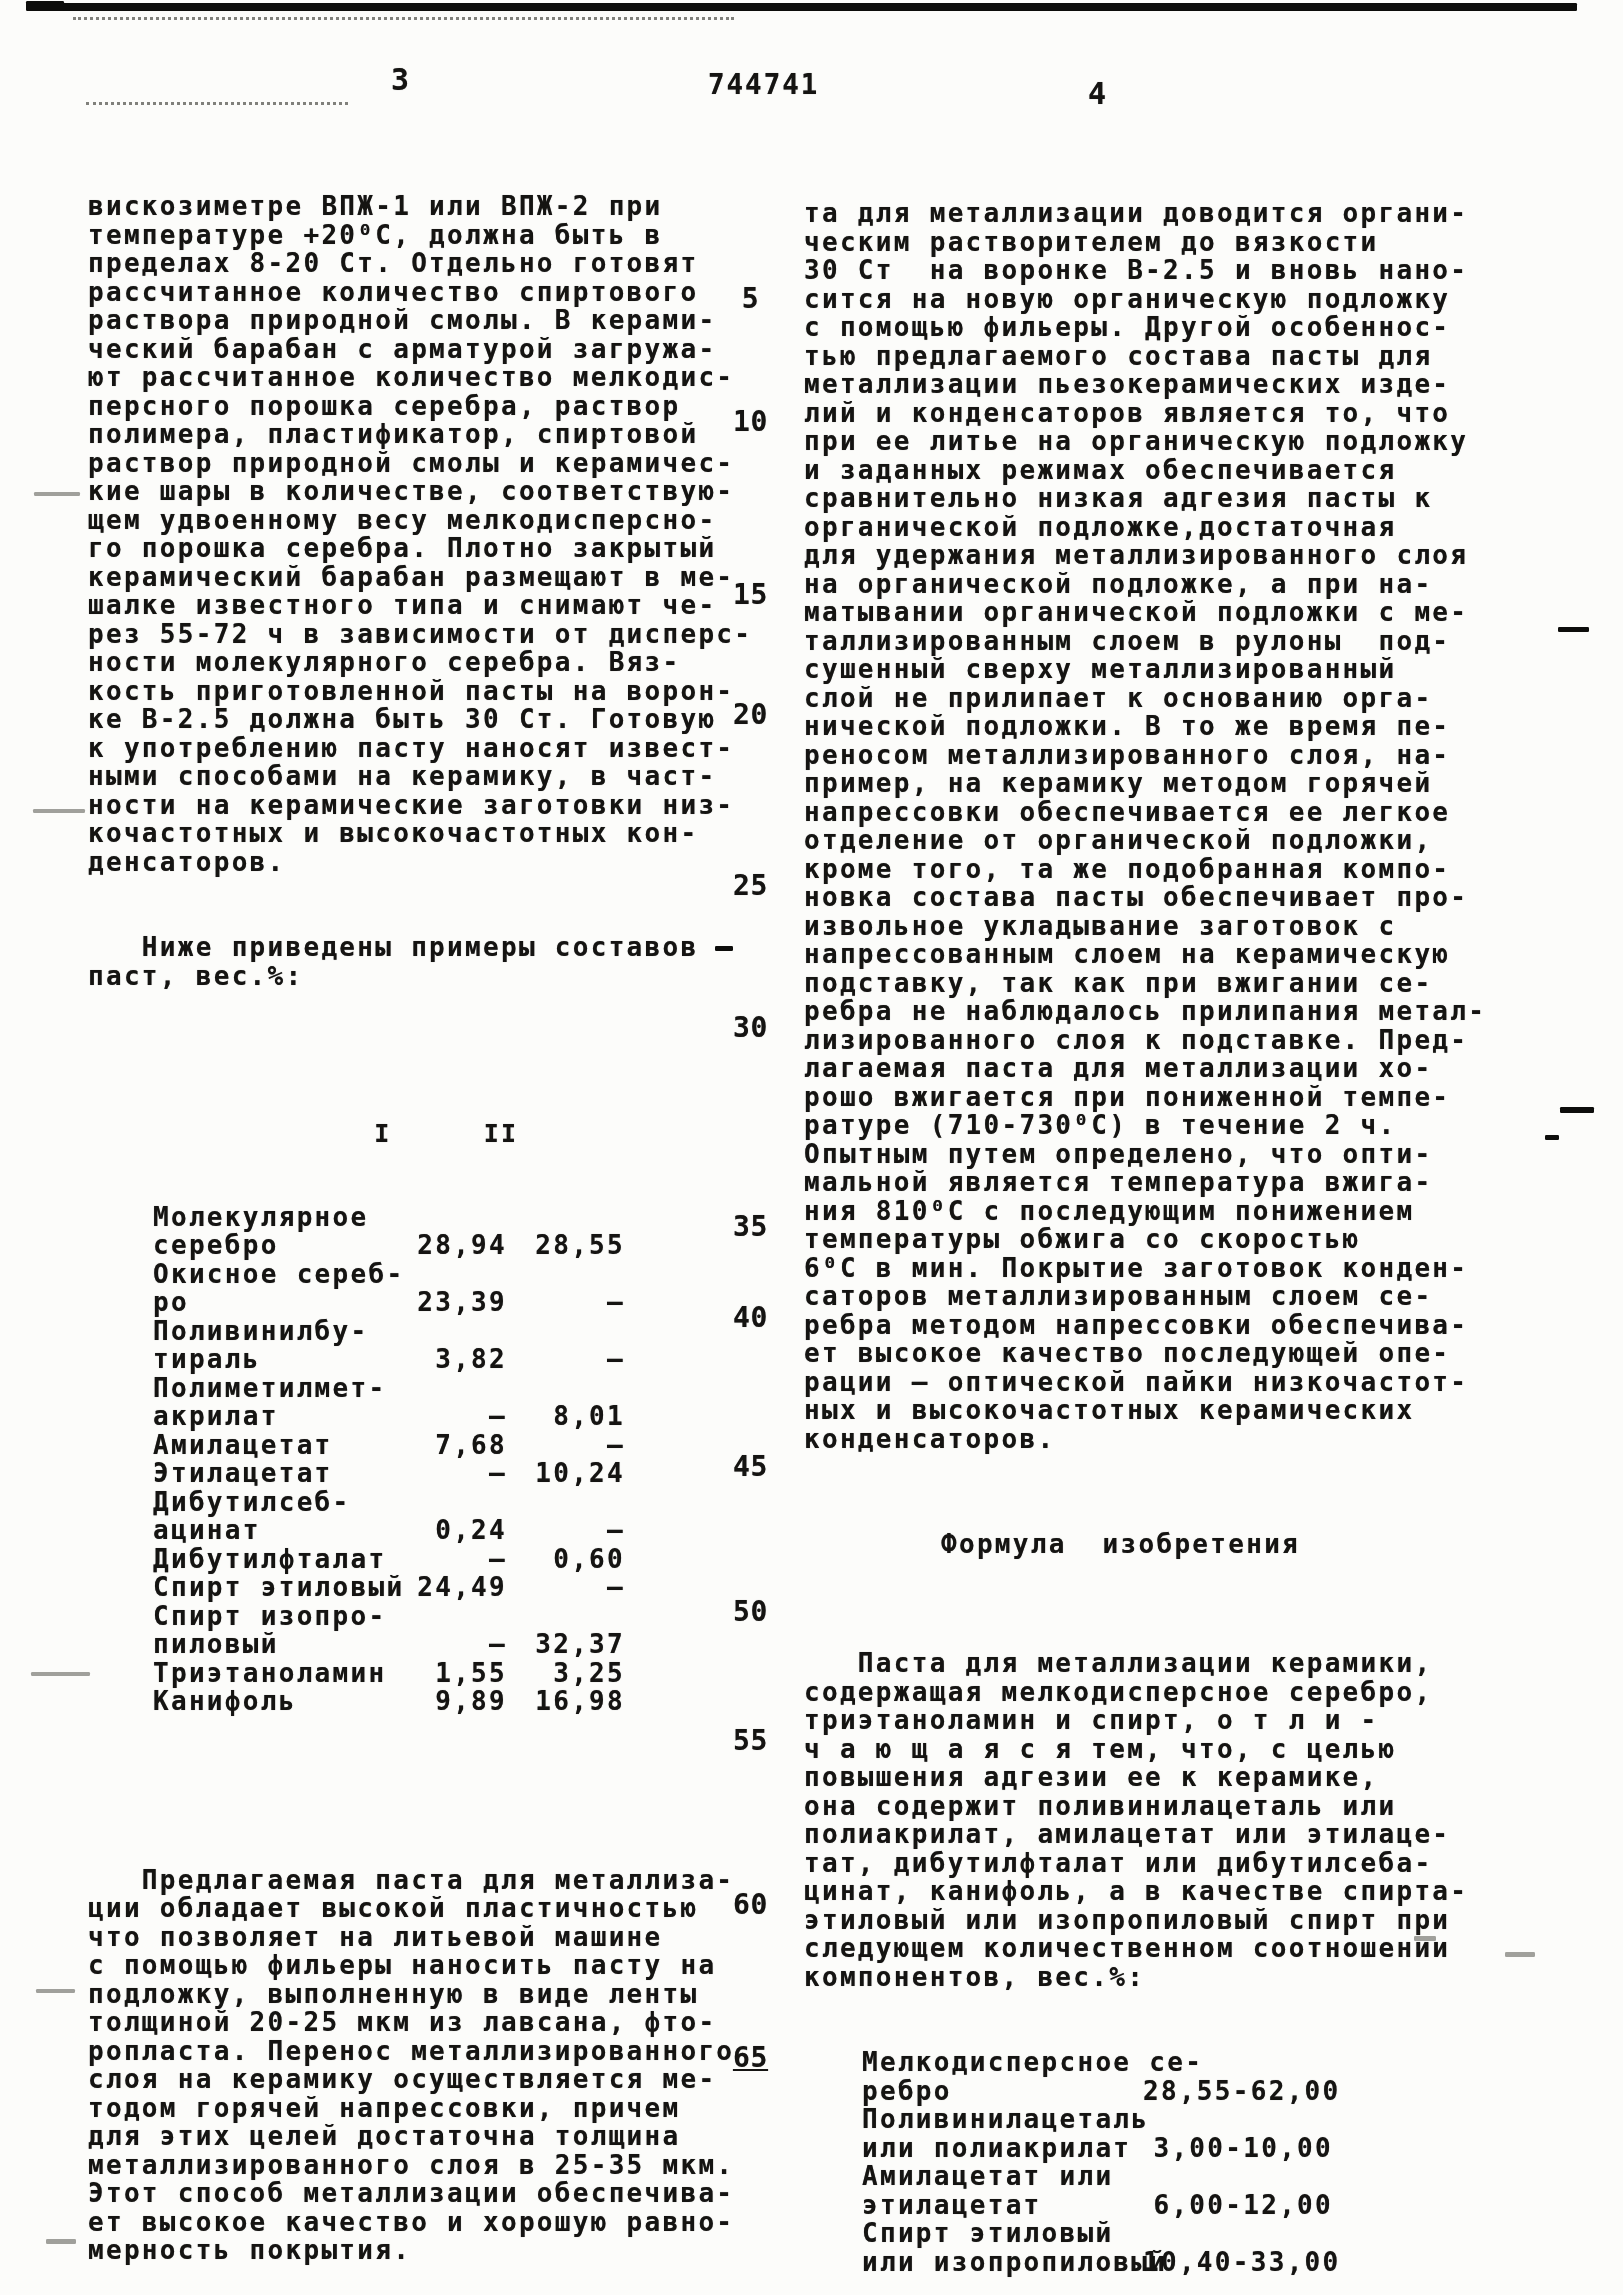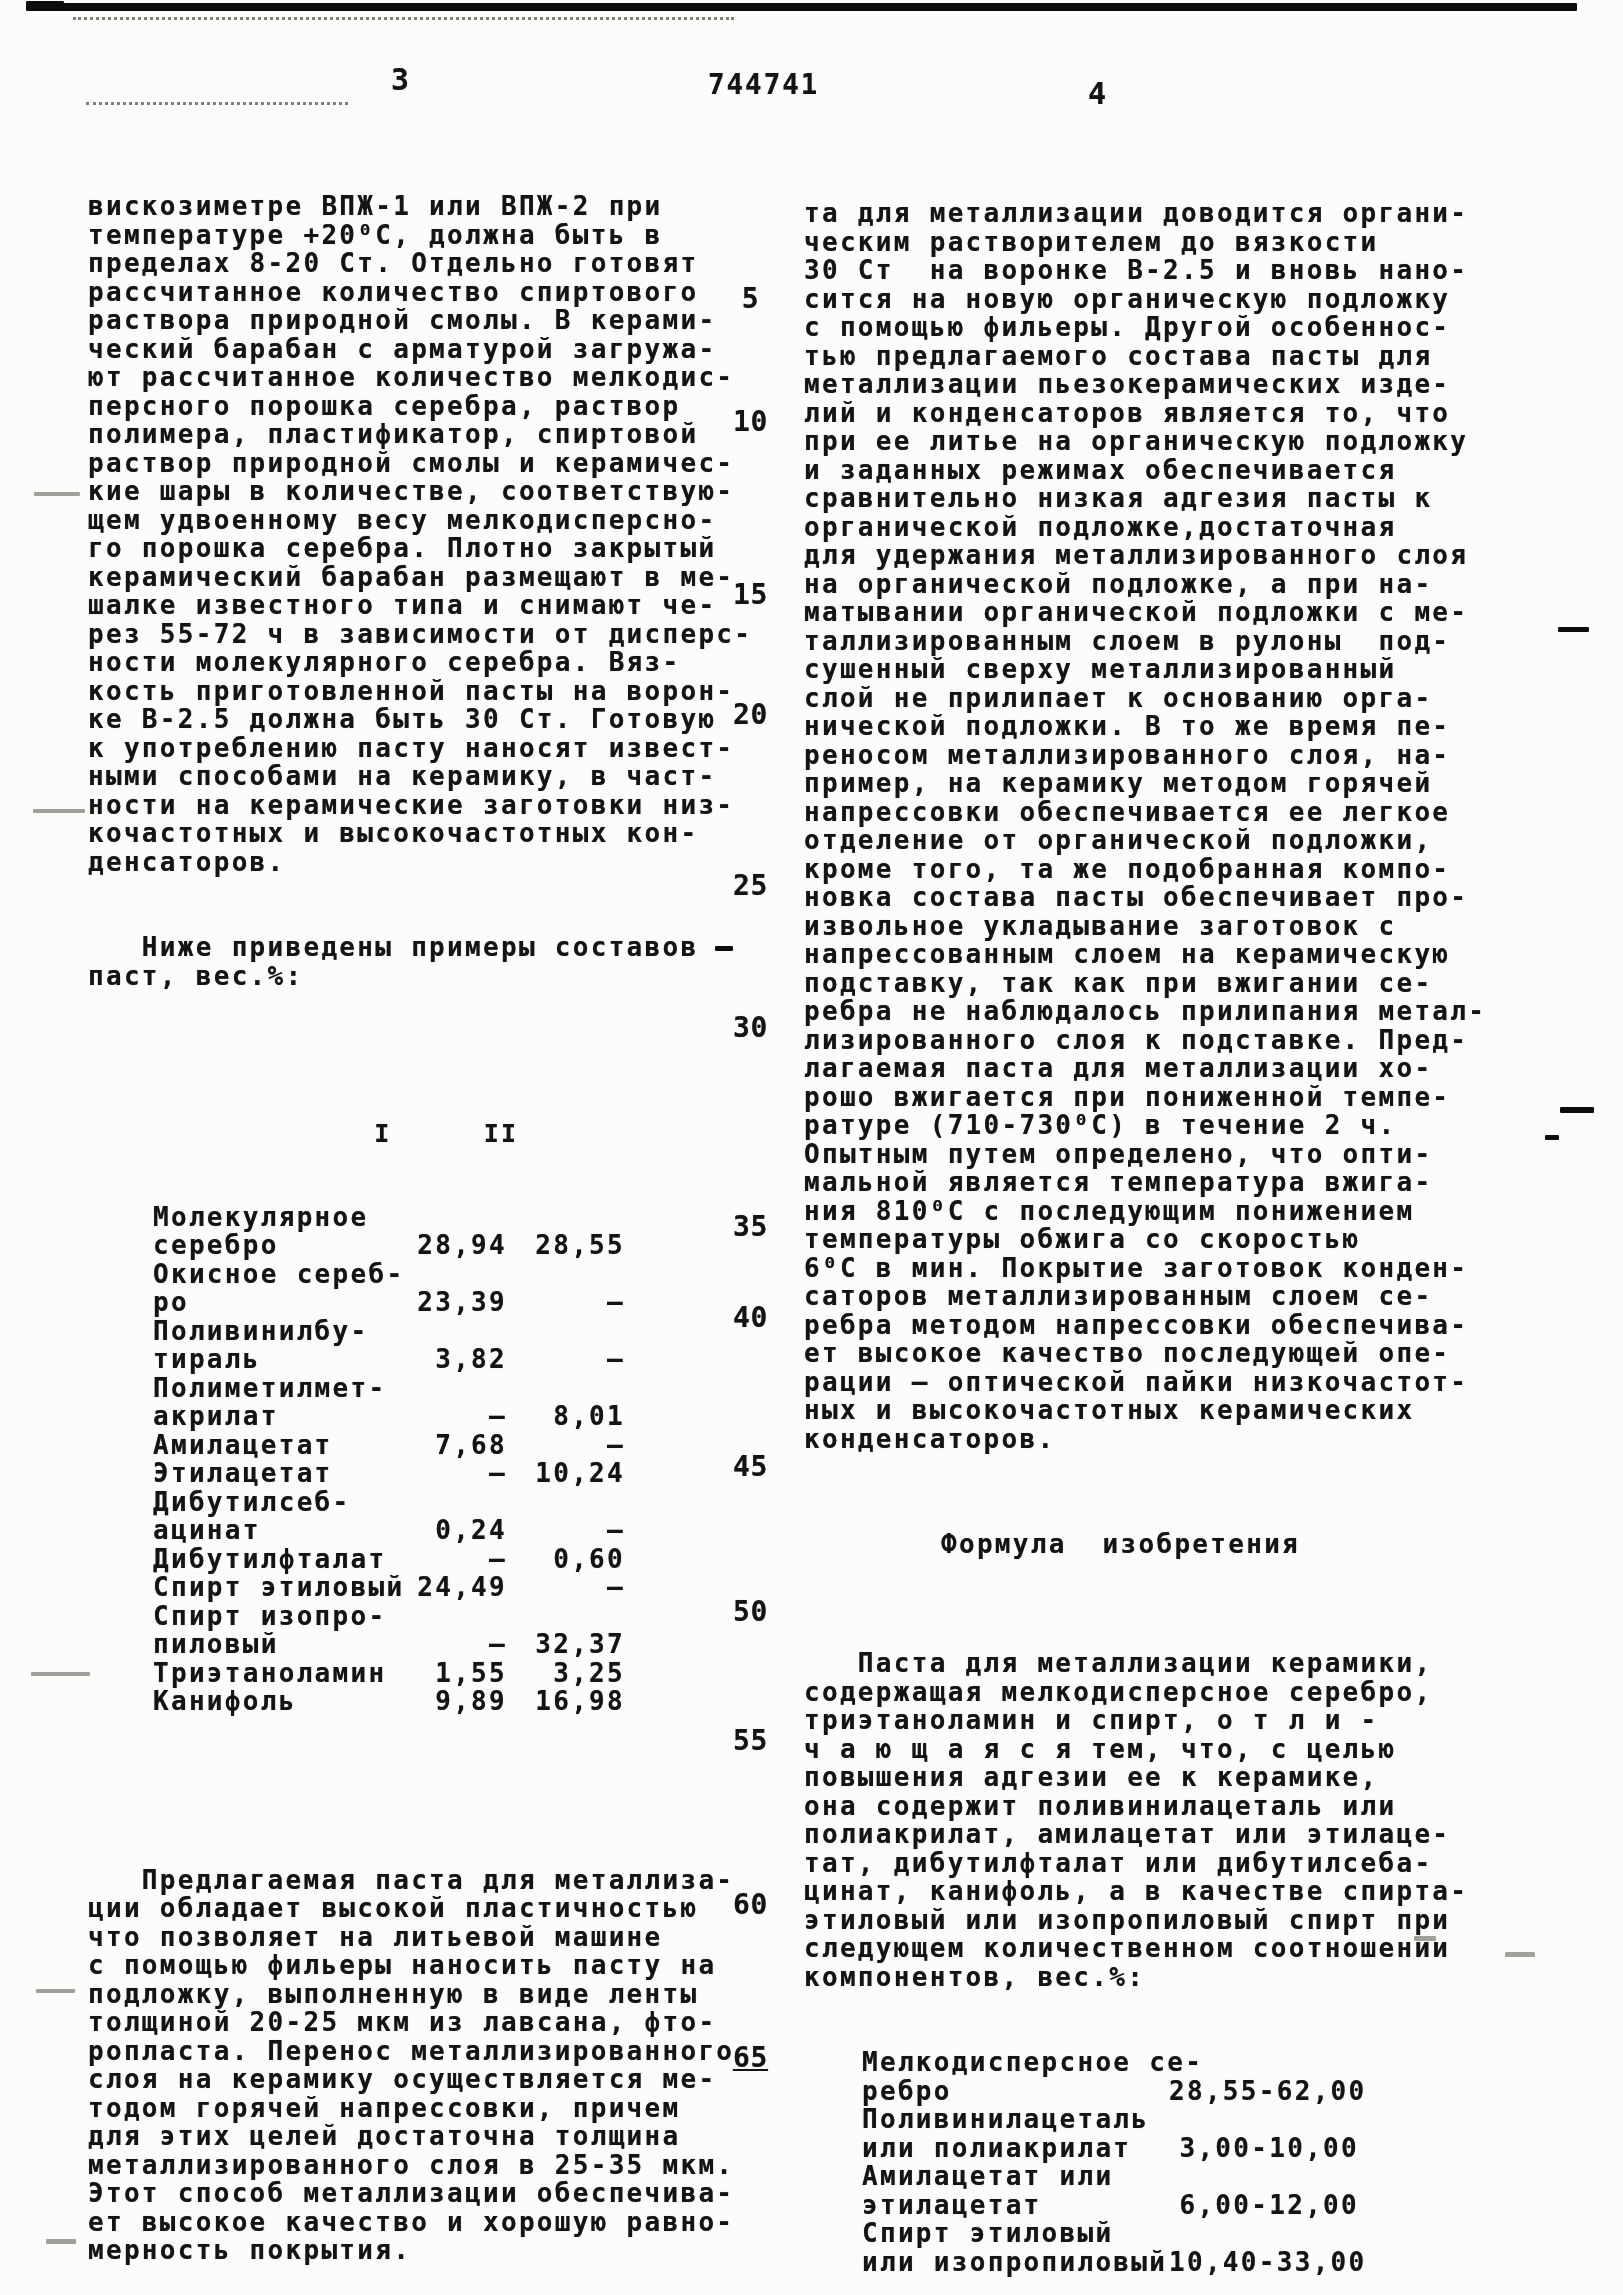--- a/index.html
+++ b/index.html
@@ -28,21 +28,21 @@
   .comp-table{position:relative;}
   .comp-head{display:flex;margin-top:-10.5px;height:23.6px;line-height:23.6px;}
   .comp-head .spacer{width:236px;flex:0 0 auto;}
   .comp-head .ch{width:118px;flex:0 0 auto;text-align:center;font-size:25px;}
   .crow{display:flex;align-items:flex-end;padding-left:65px;}
   .clabel{width:236px;flex:0 0 auto;white-space:pre;}
   .cval{width:118px;flex:0 0 auto;text-align:right;}
   
   .heading{margin-top:19.6px;padding-left:137px;}
   .formula{margin-top:34px;}
-  .rrow{display:flex;align-items:flex-end;padding-left:58px;gap:26px;}
+  .rrow{display:flex;align-items:flex-end;padding-left:58px;}
   .rlabel{width:281px;flex:0 0 auto;white-space:pre;}
   .rval{width:190px;flex:0 0 auto;text-align:right;}
   
   .lnum{position:absolute;left:719px;width:63px;text-align:center;
         font-size:28px;line-height:30px;letter-spacing:0.7px;}
   
   .art{position:absolute;background:#0d0d0b;border-radius:1.3px;}
   .art.gray{background:#6e6e68;opacity:.65;}
   .art.dots{background:transparent;border-top:3.3px dotted #4c4c46;opacity:.7;border-radius:0;}
 </style>

